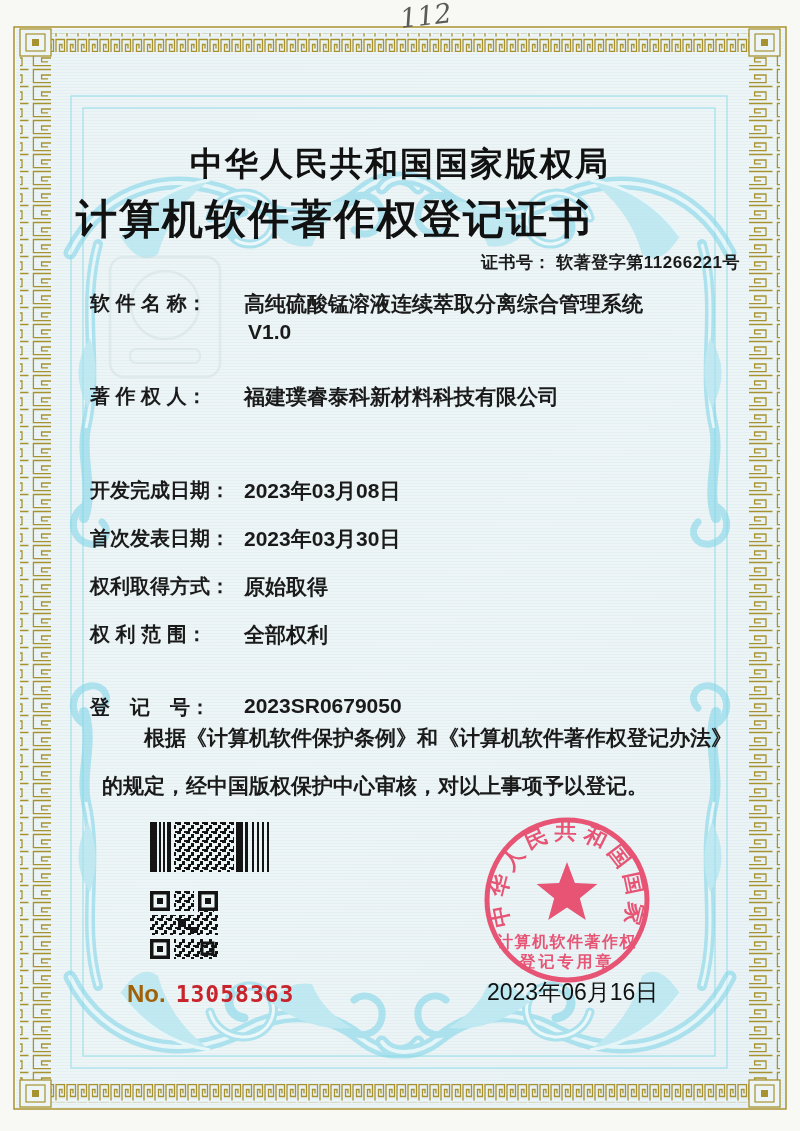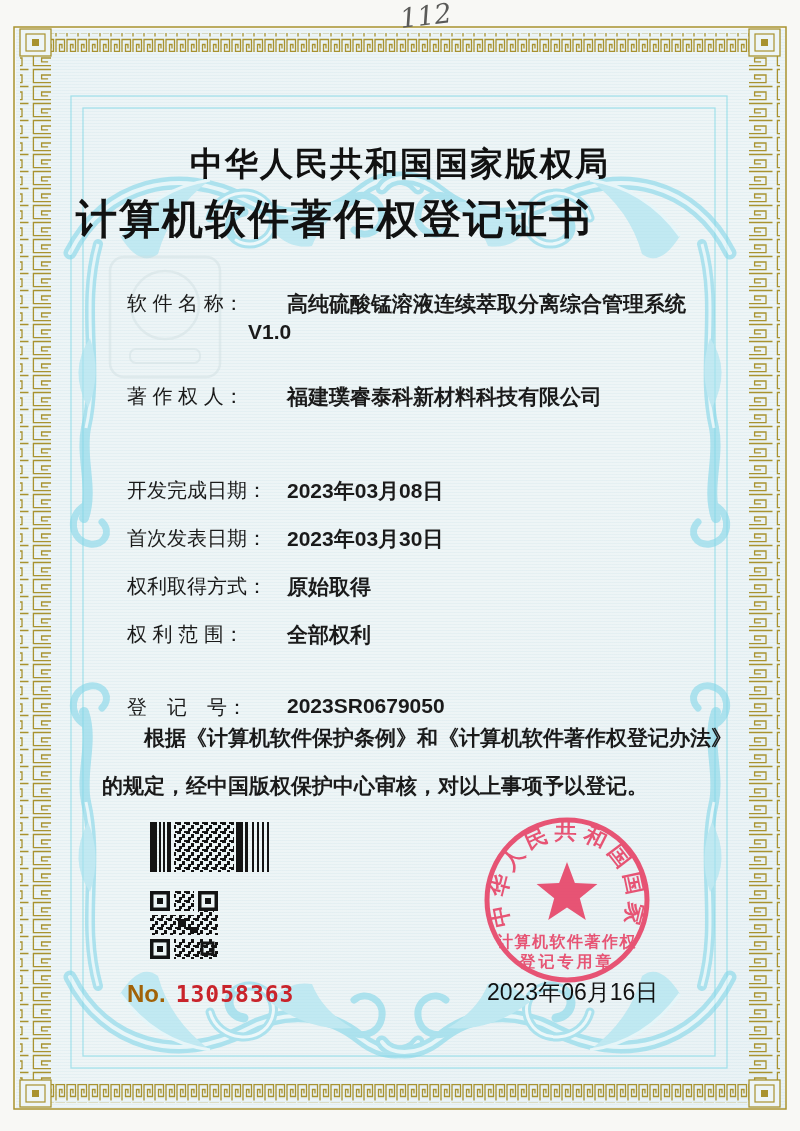--- a/index.html
+++ b/index.html
@@ -29,22 +29,22 @@
   .title-cert{
     position:absolute;left:0;top:192px;width:668px;text-align:center;
     font-family:"Liberation Serif","DejaVu Serif",serif;
     font-weight:900;font-size:41px;letter-spacing:2px;color:#111;
   }
   .certno{
     position:absolute;top:251px;right:60px;
     font-size:17px;font-weight:700;letter-spacing:.5px;
   }
   .row{position:absolute;left:90px;white-space:nowrap;}
-  .f-label{display:inline-block;width:150px;font-size:20px;font-weight:400;vertical-align:top;padding-left:37px;}
-  .f-value{display:inline-block;margin-left:10px;font-size:21px;font-weight:700;vertical-align:top;}
+  .f-label{display:inline-block;width:150px;font-size:20px;font-weight:700;vertical-align:top;}
+  .f-value{display:inline-block;margin-left:4px;font-size:21px;font-weight:700;vertical-align:top;}
   .f-value2{position:absolute;left:248px;top:320px;font-size:21px;font-weight:700;}
   .statement{
     position:absolute;left:102px;top:714px;width:634px;
     font-size:21px;line-height:48px;font-weight:600;text-indent:2em;
   }
   .no-line{position:absolute;left:127px;top:980px;white-space:nowrap;}
   .no-label{font-family:Liberation Sans, sans-serif;font-size:24px;font-weight:600;color:#a16207;}
   .no-value{font-family:"DejaVu Sans Mono",monospace;font-size:23px;font-weight:700;color:#c9242b;letter-spacing:1px;margin-left:10px;}
   .issue-date{position:absolute;left:487px;top:977px;font-size:23px;font-weight:400;color:#111;}
   .watermark{position:absolute;left:106px;top:253px;opacity:.45;}
@@ -128,20 +128,24 @@
     <rect x="4" y="4" width="110" height="120" rx="14" fill="none" stroke="#cfdde0" stroke-width="2.5"></rect>
     <circle cx="59" cy="52" r="34" fill="none" stroke="#cfdde0" stroke-width="2.5"></circle>
     <rect x="24" y="96" width="70" height="14" rx="6" fill="none" stroke="#cfdde0" stroke-width="2"></rect>
   </svg>
 
   <div class="hand-mark">112</div>
 
   <div class="title-authority">中华人民共和国国家版权局</div>
   <div class="title-cert">计算机软件著作权登记证书</div>
 
+  <div class="certno">
+    <span>证书号：</span>
+    <span>软著登字第11266221号</span>
+  </div>
 
   <div class="row" style="top:290px">
     <span class="f-label">软 件 名 称：</span><span class="f-value">高纯硫酸锰溶液连续萃取分离综合管理系统</span>
   </div>
   <div class="f-value2">V1.0</div>
 
   <div class="row" style="top:383px">
     <span class="f-label">著 作 权 人：</span><span class="f-value">福建璞睿泰科新材料科技有限公司</span>
   </div>
   <div class="row" style="top:477px">

